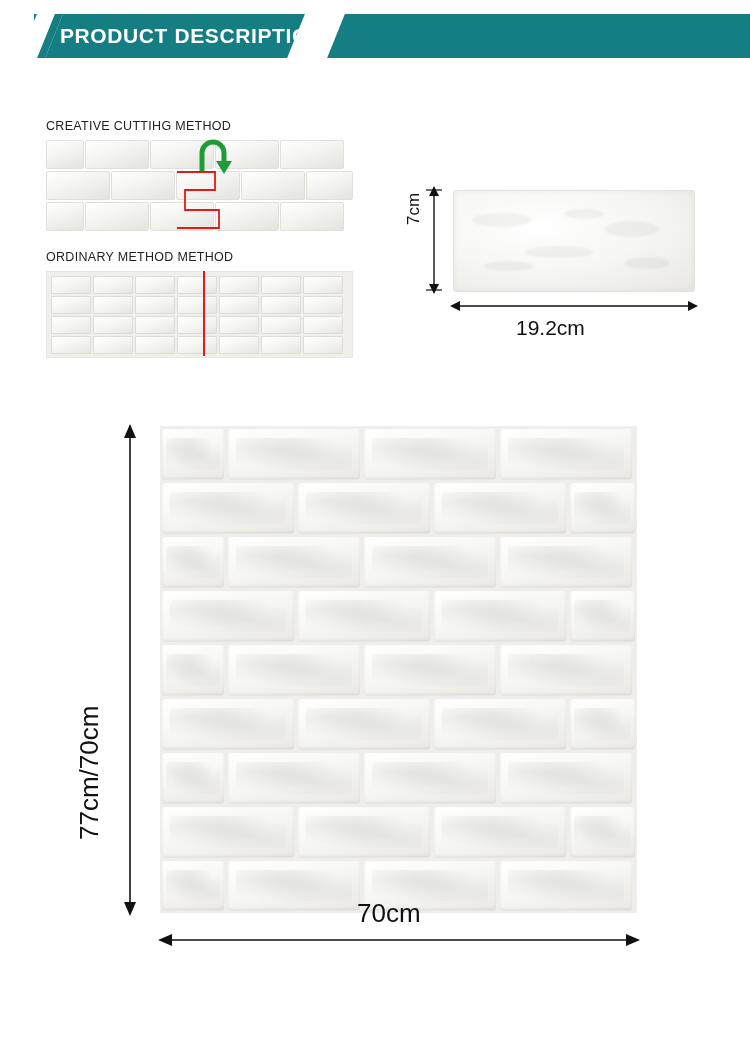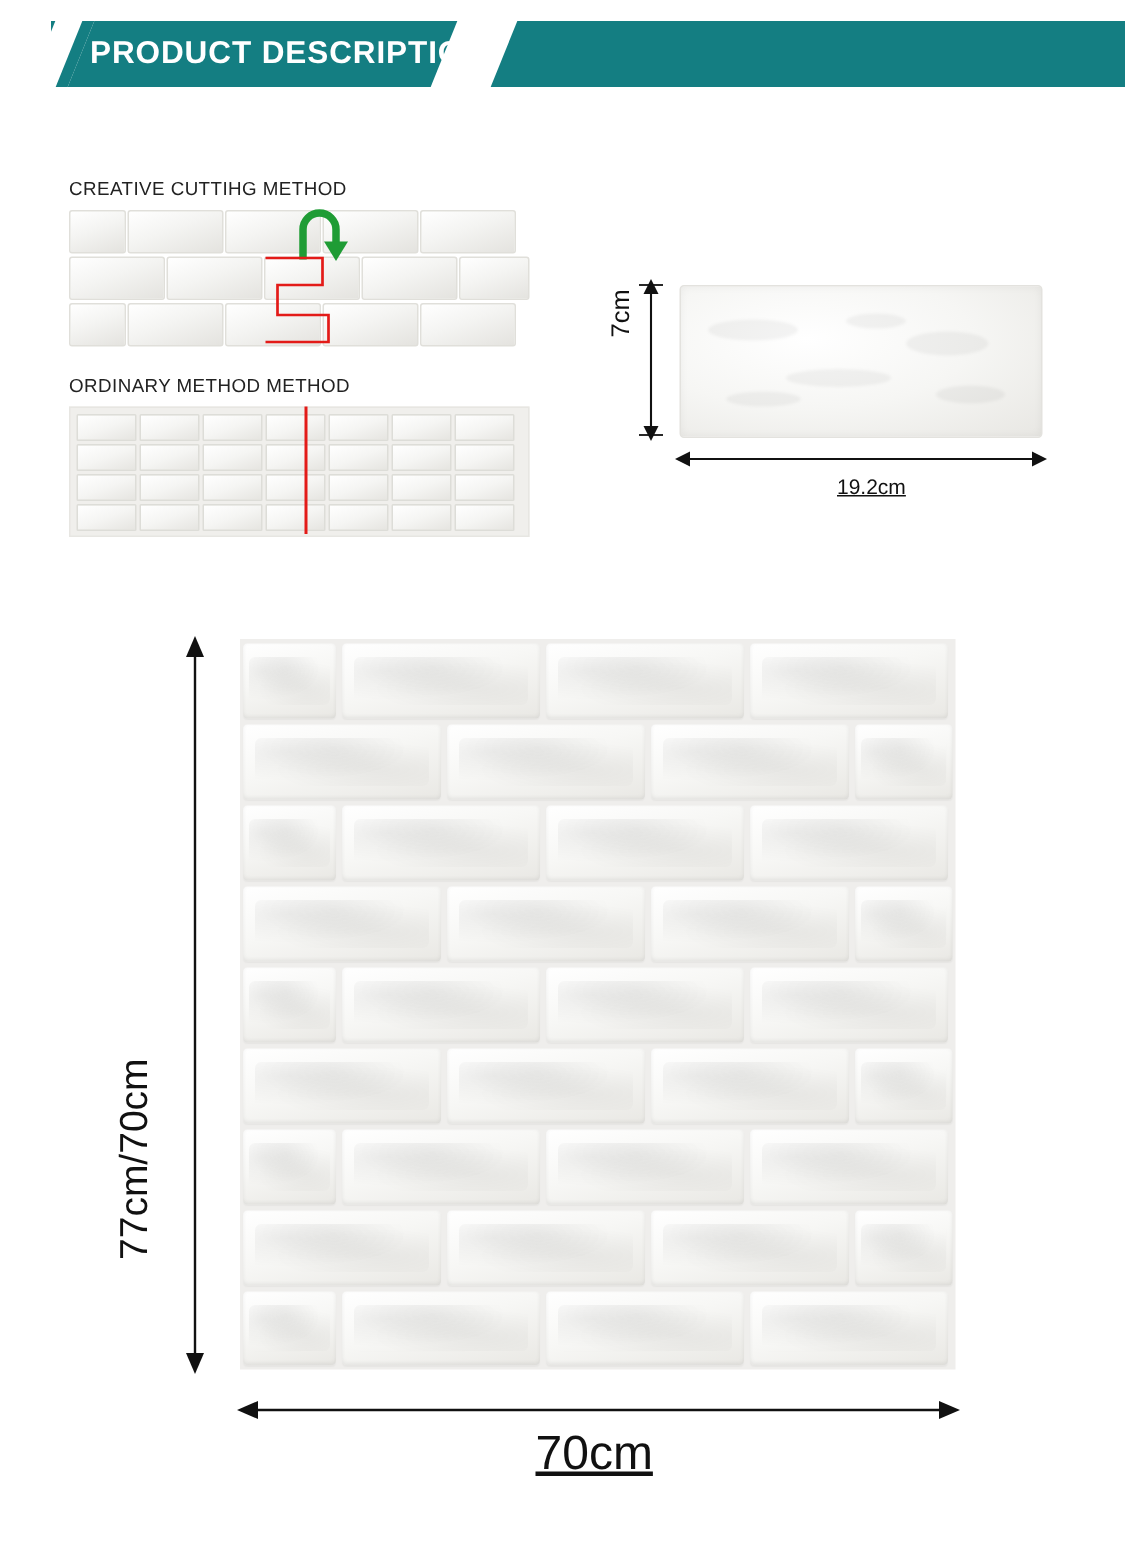--- a/index.html
+++ b/index.html
@@ -180,24 +180,23 @@
     white-space: nowrap;
   }
   #label-7cm {
     left: 404px;
     top: 225px;
     transform: rotate(-90deg);
     transform-origin: left top;
     font-size: 17px;
   }
   #label-192 {
-    left: 558px;
+    left: 516px;
     top: 316px;
-    font-size: 14px;
-    text-decoration: underline;
+    font-size: 21px;
   }
 
   
   #panel-photo {
     position: absolute;
     left: 160px;
     top: 426px;
     width: 477px;
     height: 487px;
     background: #efeeec;
@@ -222,24 +221,23 @@
       radial-gradient(ellipse at 45% 20%, rgba(0,0,0,0.035) 0%, rgba(0,0,0,0) 55%);
     border-radius: 4px;
   }
 
   
   .arrow-v, .arrow-h {
     position: absolute;
   }
   #label-70cm {
     left: 357px;
-    top: 950px;
-    font-size: 32px;
+    top: 898px;
+    font-size: 26px;
     font-weight: normal;
-    text-decoration: underline;
   }
   #label-77-70 {
     left: 74px;
     top: 840px;
     transform: rotate(-90deg);
     transform-origin: left top;
     font-size: 26px;
     white-space: nowrap;
   }
 </style>

